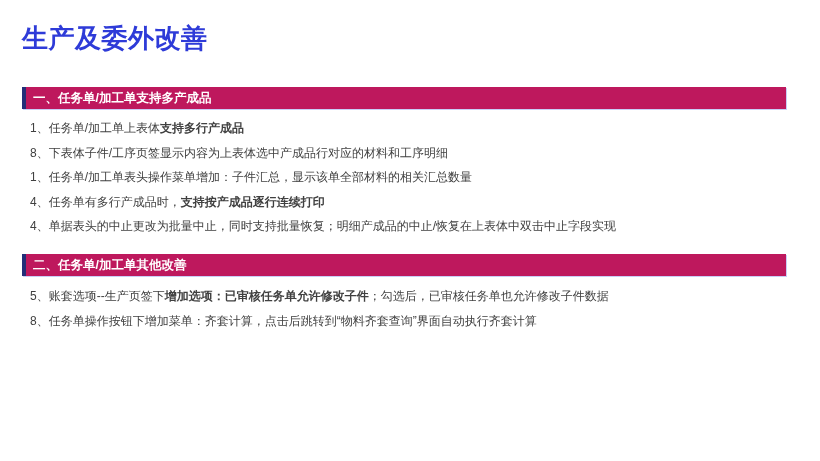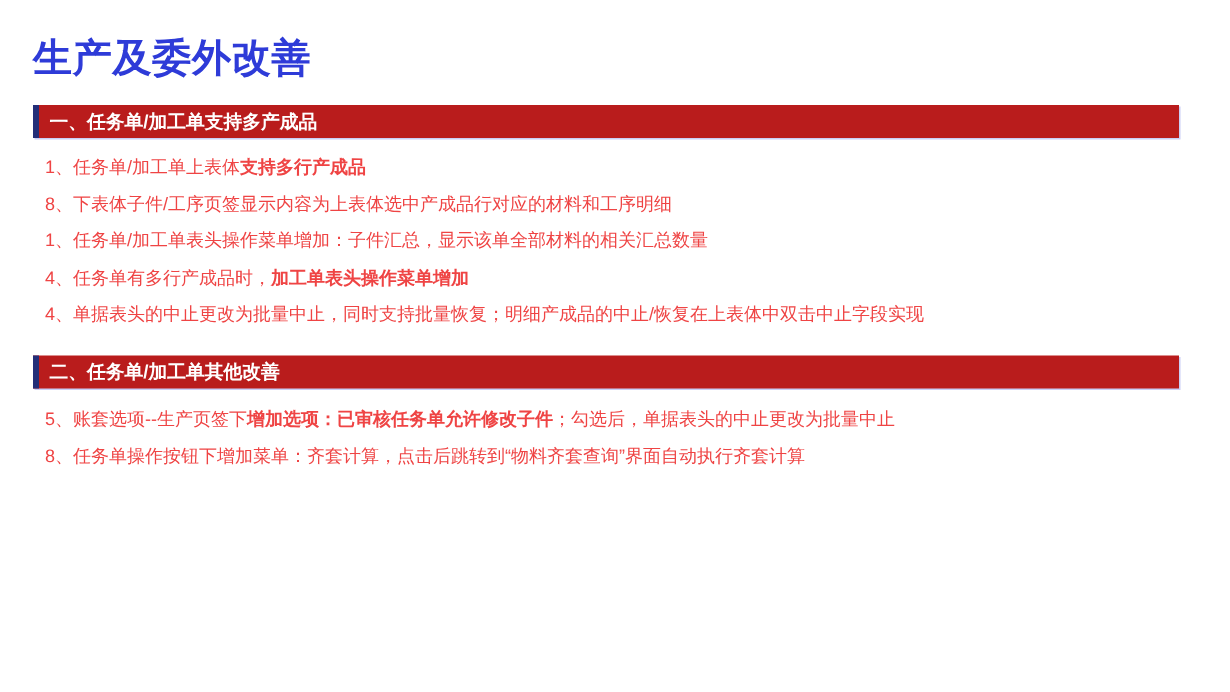--- a/index.html
+++ b/index.html
@@ -16,70 +16,70 @@
     width: 820px;
     height: 461px;
     background: #ffffff;
     box-sizing: border-box;
     padding: 16px 22px 0 22px;
   }
   .title {
     font-size: 26px;
     font-weight: bold;
     color: #2E3BD8;
-    margin: 6px 0 15px 0;
+    margin: 6px 0 32px 0;
     line-height: 1.25;
     letter-spacing: 0.5px;
   }
   .section-header {
-    background: #b91c1c;
+    background: #be185d;
     border-left: 4px solid #232E78;
     box-shadow: 1px 1px 0 0 #c9cef6;
     color: #ffffff;
     font-weight: bold;
     font-size: 12.5px;
     line-height: 22px;
     height: 22px;
     padding: 0 10px 0 7px;
     width: 764px;
     box-sizing: border-box;
     white-space: nowrap;
     overflow: hidden;
   }
   .items {
     padding: 8px 0 15px 8px;
   }
   .item {
     font-size: 12px;
-    color: #ef4444;
+    color: #404040;
     line-height: 1.3;
     padding: 4.5px 0;
     white-space: nowrap;
   }
   .item .b {
     font-weight: bold;
   }
 </style>
 </head>
 <body>
 
 <div class="slide">
   <h1 class="title">生产及委外改善</h1>
   <div id="sections">
       <section>
         <div class="section-header">一、任务单/加工单支持多产成品</div>
         <div class="items">
           <div class="item"><span>1、任务单/加工单上表体</span><span class="b">支持多行产成品</span></div>
           <div class="item"><span>8、下表体子件/工序页签显示内容为上表体选中产成品行对应的材料和工序明细</span></div>
           <div class="item"><span>1、任务单/加工单表头操作菜单增加：子件汇总，显示该单全部材料的相关汇总数量</span></div>
-          <div class="item"><span>4、任务单有多行产成品时，</span><span class="b">加工单表头操作菜单增加</span></div>
+          <div class="item"><span>4、任务单有多行产成品时，</span><span class="b">支持按产成品逐行连续打印</span></div>
           <div class="item"><span>4、单据表头的中止更改为批量中止，同时支持批量恢复；明细产成品的中止/恢复在上表体中双击中止字段实现</span></div>
         </div>
       </section>
       <section>
         <div class="section-header">二、任务单/加工单其他改善</div>
         <div class="items">
-          <div class="item"><span>5、账套选项--生产页签下</span><span class="b">增加选项：已审核任务单允许修改子件</span><span>；勾选后，单据表头的中止更改为批量中止</span></div>
+          <div class="item"><span>5、账套选项--生产页签下</span><span class="b">增加选项：已审核任务单允许修改子件</span><span>；勾选后，已审核任务单也允许修改子件数据</span></div>
           <div class="item"><span>8、任务单操作按钮下增加菜单：齐套计算，点击后跳转到“物料齐套查询”界面自动执行齐套计算</span></div>
         </div>
       </section>
     </div>
 </div>
 
 </body></html>

